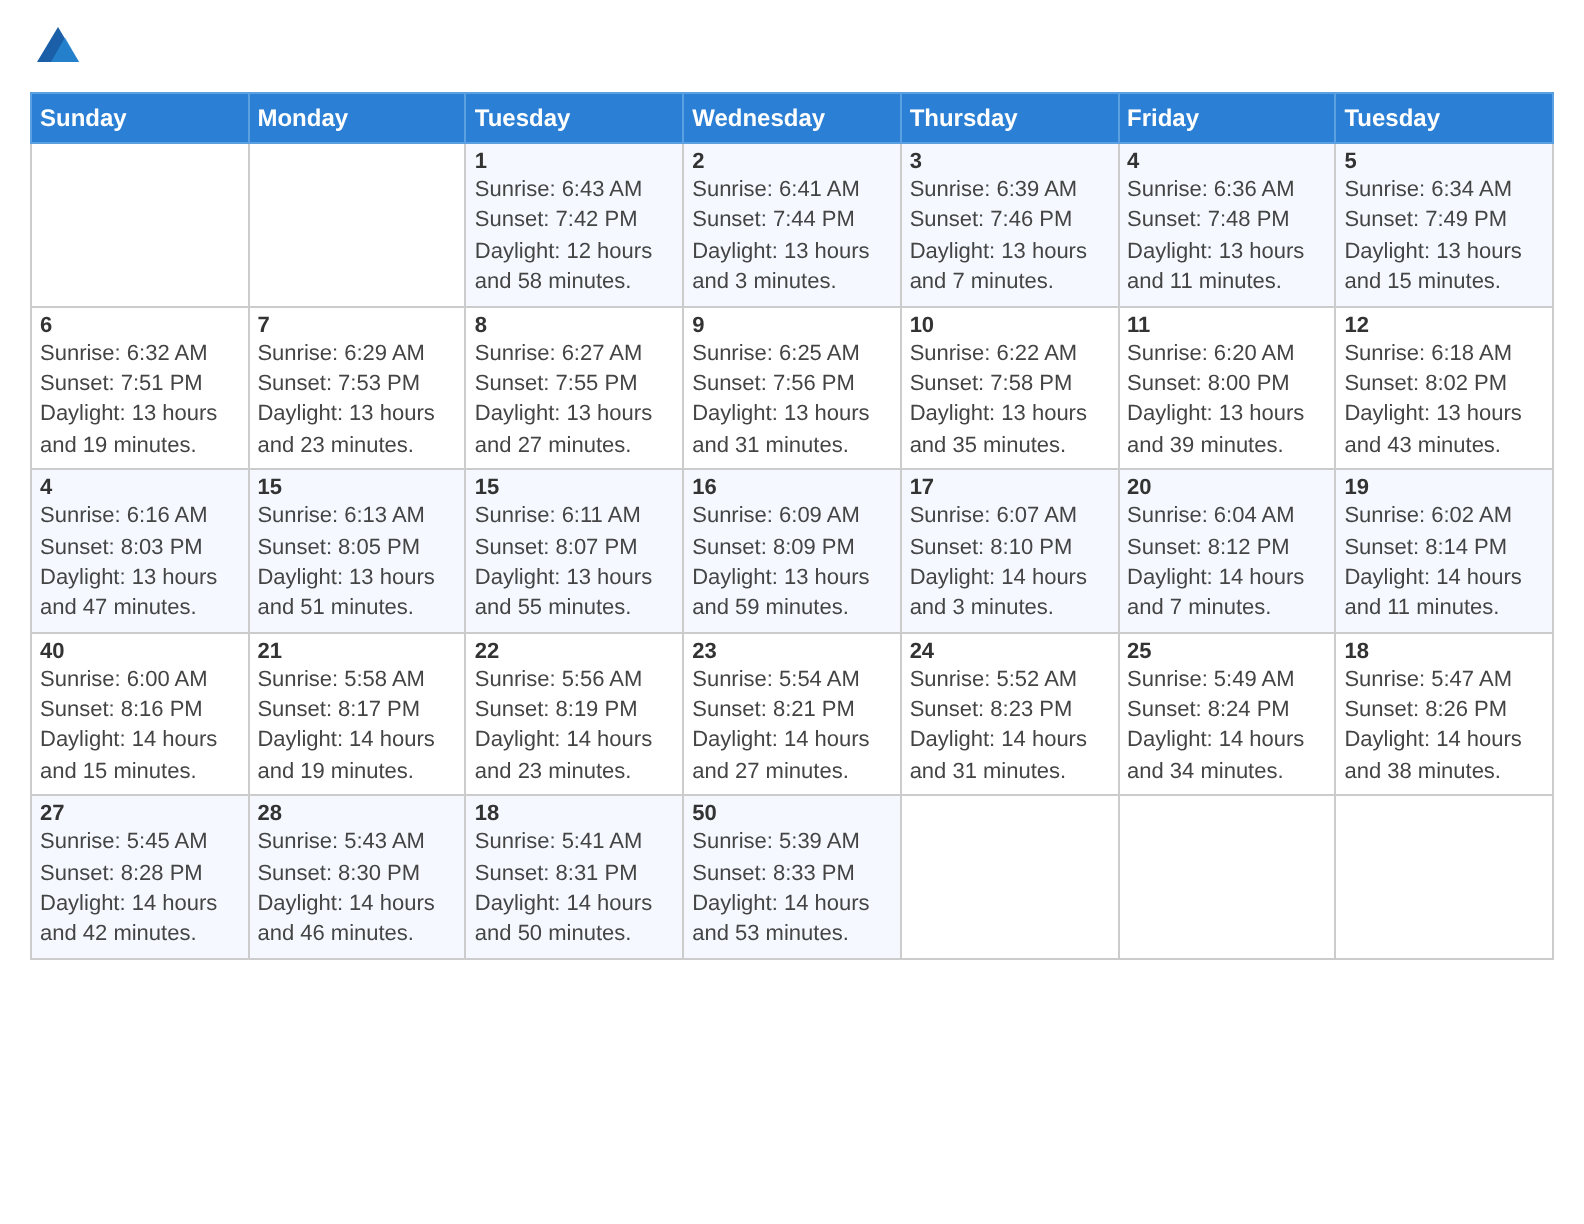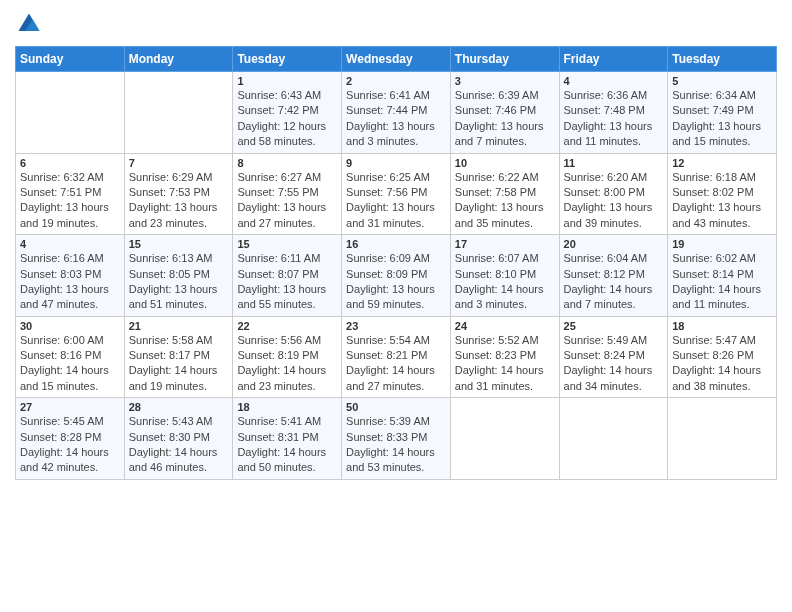--- a/index.html
+++ b/index.html
@@ -208,21 +208,21 @@
             <span class="day-number">20</span>
             <div class="day-info">Sunrise: 6:04 AM<br>Sunset: 8:12 PM<br>Daylight: 14 hours and 7 minutes.</div>
           </td>
           <td>
             <span class="day-number">19</span>
             <div class="day-info">Sunrise: 6:02 AM<br>Sunset: 8:14 PM<br>Daylight: 14 hours and 11 minutes.</div>
           </td>
         </tr>
         <tr>
           <td>
-            <span class="day-number">30</span>
+            <span class="day-number">40</span>
             <div class="day-info">Sunrise: 6:00 AM<br>Sunset: 8:16 PM<br>Daylight: 14 hours and 15 minutes.</div>
           </td>
           <td>
             <span class="day-number">21</span>
             <div class="day-info">Sunrise: 5:58 AM<br>Sunset: 8:17 PM<br>Daylight: 14 hours and 19 minutes.</div>
           </td>
           <td>
             <span class="day-number">22</span>
             <div class="day-info">Sunrise: 5:56 AM<br>Sunset: 8:19 PM<br>Daylight: 14 hours and 23 minutes.</div>
           </td>

